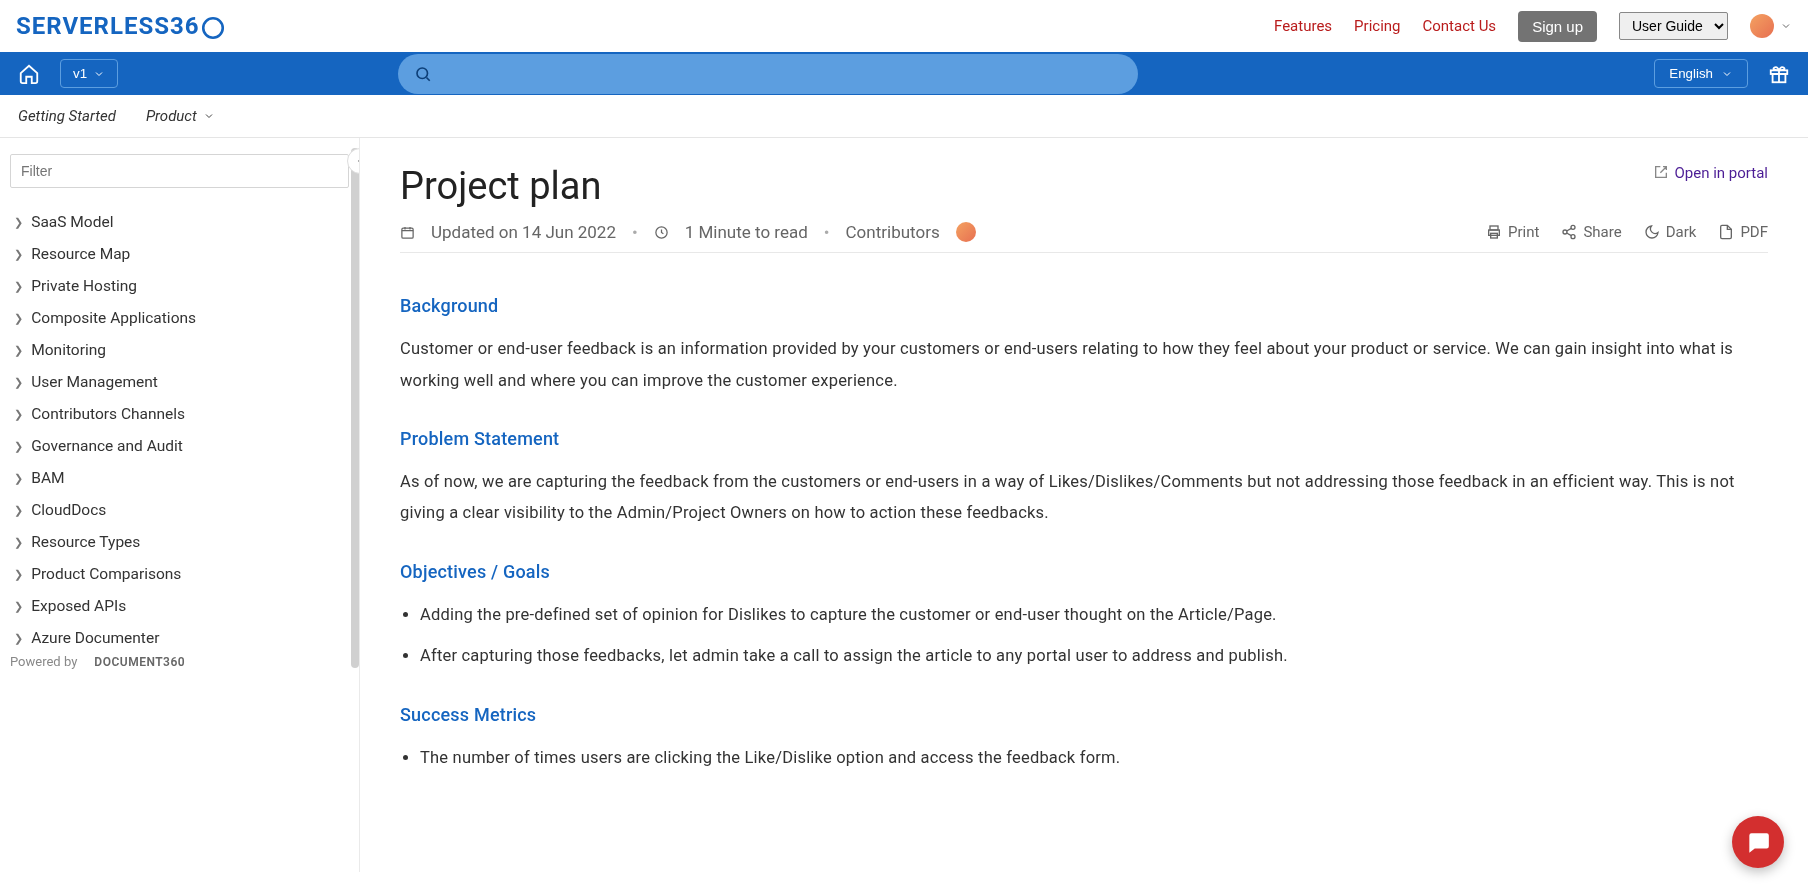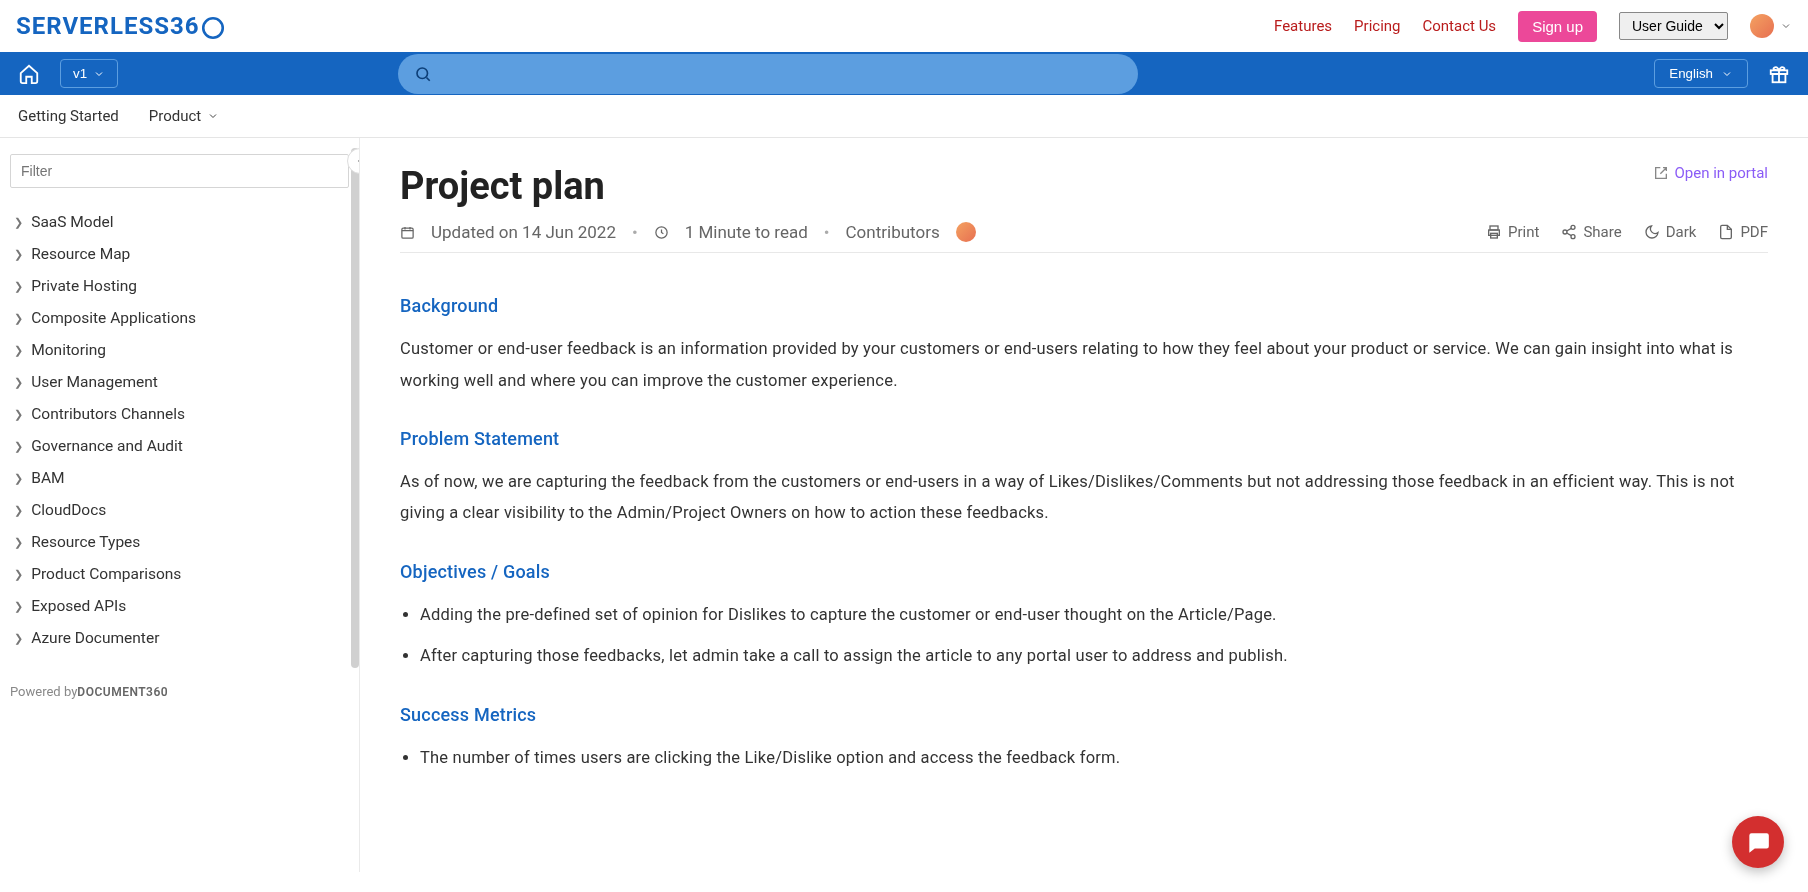--- a/index.html
+++ b/index.html
@@ -4,56 +4,56 @@
 <style>
 * { margin: 0; padding: 0; box-sizing: border-box; }
 body { font-family: -apple-system, BlinkMacSystemFont, "Segoe UI", Roboto, sans-serif; font-size: 14px; color: #333; }
 
 
 .topnav { display: flex; align-items: center; justify-content: space-between; padding: 8px 16px; background: #fff; height: 52px; }
 .logo { font-size: 24px; font-weight: 700; color: #1565c0; letter-spacing: 1px; display: flex; align-items: center; }
 .logo .o360 { display: inline-block; transform: translateY(2px); }
 .topnav-right { display: flex; align-items: center; gap: 22px; }
 .topnav-link { color: #b91c1c; text-decoration: none; font-size: 15px; }
-.signup-btn { background: #ec4899; color: #fff; border: none; padding: 7px 14px; border-radius: 4px; font-size: 15px; cursor: pointer; }
+.signup-btn { background: #737373; color: #fff; border: none; padding: 7px 14px; border-radius: 4px; font-size: 15px; cursor: pointer; }
 .user-guide-select { border: 1px solid #888; padding: 4px 8px; font-size: 14px; border-radius: 2px; }
 .avatar { width: 24px; height: 24px; border-radius: 50%; background: linear-gradient(135deg,#f4a261,#e76f51); }
 .avatar-small { width: 20px; height: 20px; border-radius: 50%; background: linear-gradient(135deg,#f4a261,#e76f51); display:inline-block; vertical-align:middle; }
 
 
 .bluebar { background: #1565c0; height: 43px; display: flex; align-items: center; padding: 0 18px; gap: 20px; }
 .home-icon { color: #fff; }
 .version-btn { border: 1px solid #5c9ee0; color: #fff; background: transparent; padding: 6px 12px; border-radius: 4px; display: flex; align-items: center; gap: 6px; cursor: pointer; }
 .search-wrap { flex: 1; max-width: 740px; margin-left: 260px; background: #5c9ee0; border-radius: 24px; height: 40px; display: flex; align-items: center; padding: 0 16px; gap: 10px; }
 .search-wrap input { flex: 1; background: transparent; border: none; outline: none; color: #fff; font-size: 15px; }
 .search-wrap input::placeholder { color: #cfe2f5; }
 .bluebar-right { margin-left: auto; display: flex; align-items: center; gap: 20px; }
 .lang-btn { border: 1px solid #5c9ee0; color: #fff; background: transparent; padding: 6px 14px; border-radius: 4px; display: flex; align-items: center; gap: 8px; cursor: pointer; }
 .gift-icon { color: #fff; }
 
 
-.subnav { display: flex; align-items: center; gap: 30px; padding: 12px 18px; border-bottom: 1px solid #e5e5e5; }
+.subnav { display: flex; align-items: center; gap: 30px; padding: 12px 18px; border-bottom: 1px solid #e5e5e5; font-style: italic; }
 .subnav-item { color: #333; font-size: 15px; display: flex; align-items: center; gap: 6px; cursor: pointer; }
 
 
 .layout { display: flex; height: calc(100vh - 158px); }
 .sidebar { width: 360px; padding: 16px 10px 10px 10px; border-right: 1px solid #eaeaea; position: relative; overflow-y: auto; }
 .sidebar-scroll { position: absolute; right: 0; top: 10px; width: 8px; height: 520px; background: #d0d0d0; border-radius: 4px; }
 .collapse-handle { position: absolute; right: -14px; top: 10px; width: 26px; height: 26px; border: 1px solid #ddd; border-radius: 50%; background: #fff; display: flex; align-items: center; justify-content: center; cursor: pointer; z-index: 5; }
 .filter-input { width: 100%; border: 1px solid #d5d5d5; padding: 8px 10px; font-size: 14px; border-radius: 2px; margin-bottom: 18px; }
 .tree-item { display: flex; align-items: center; gap: 8px; padding: 7px 4px; font-size: 15.5px; color: #333; cursor: pointer; }
 .tree-item .caret { color: #777; font-size: 11px; }
-.powered { font-size: 13px; color: #888; margin-top: 30px; display: flex; align-items: baseline; gap: 0; }
+.powered { font-size: 13px; color: #888; display: flex; align-items: baseline; gap: 17px; }
 .powered .brand { font-weight: 600; letter-spacing: .5px; color: #666; font-size: 12px; }
 
 
 .content { flex: 1; padding: 26px 40px 20px 40px; overflow-y: auto; position: relative; }
 .article-head { display: flex; justify-content: space-between; align-items: flex-start; }
-.article-title { font-size: 38px; font-weight: 700; color: #222; }
-.open-portal { color: #8b5cf6; font-size: 15px; display: flex; align-items: center; gap: 6px; }
+.article-title { font-size: 38px; font-weight: 400; color: #222; }
+.open-portal { color: #4c1d95; font-size: 15px; display: flex; gap: 6px; }
 .article-meta { display: flex; justify-content: space-between; align-items: center; margin-top: 14px; padding-bottom: 10px; border-bottom: 1px solid #e8e8e8; flex-wrap: wrap; }
 .meta-left { display: flex; align-items: center; gap: 16px; color: #666; font-size: 17px; }
 .meta-left .sep { color: #aaa; }
 .meta-actions { display: flex; align-items: center; gap: 22px; color: #666; font-size: 15px; }
 .meta-action { display: flex; align-items: center; gap: 6px; cursor: pointer; }
 
 .article-body { margin-top: 36px; font-size: 16.5px; line-height: 1.9; color: #333; letter-spacing: .2px; }
 .section-h { color: #1565c0; font-size: 18px; font-weight: 500; margin-top: 26px; margin-bottom: 10px; }
 .section-h:first-child { margin-top: 0; }
 .article-body p { margin-bottom: 8px; }

